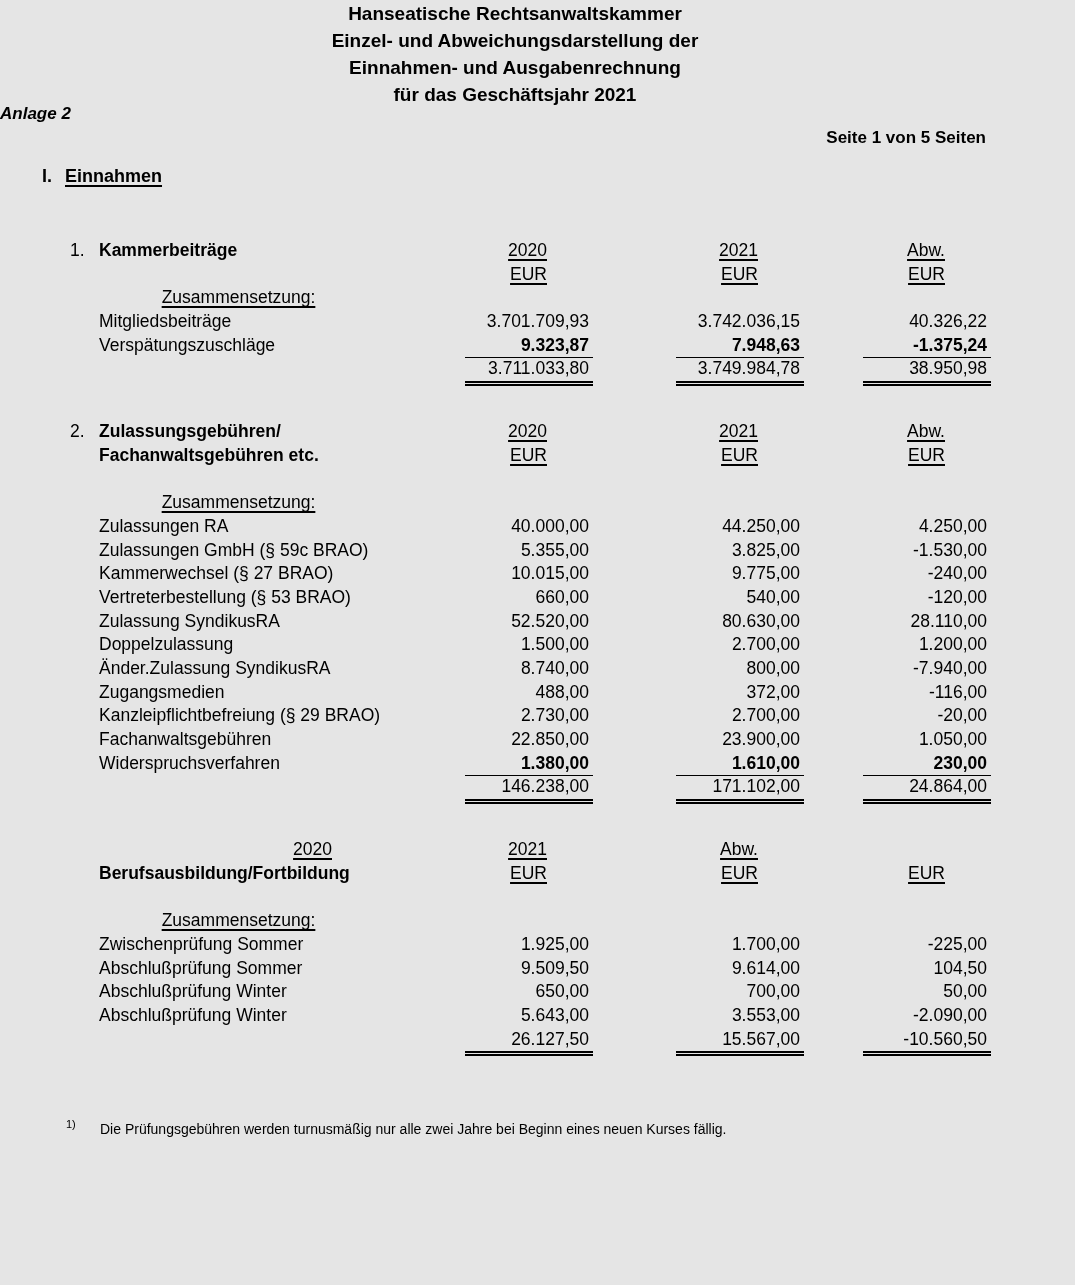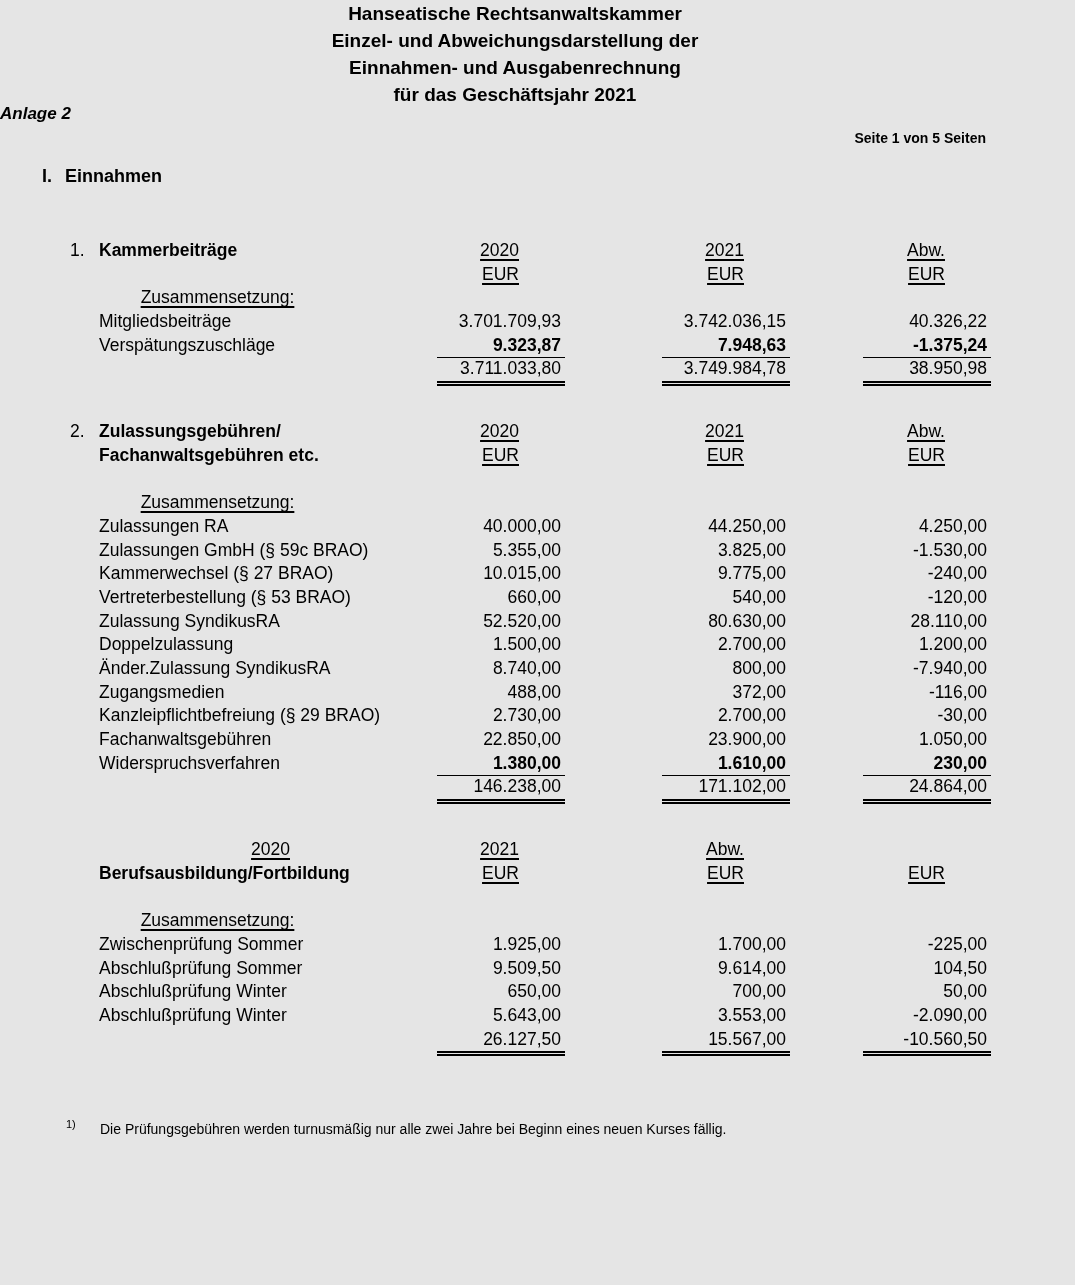--- a/index.html
+++ b/index.html
@@ -5,30 +5,30 @@
   html,body{margin:0;padding:0;background:#fff;}
   .page{
     width:1075px;height:1285px;background:#e5e5e5;color:#000;
     font-family:"Liberation Sans","DejaVu Sans",sans-serif;
     font-size:17.5px;line-height:23.7px;
     position:relative;box-sizing:border-box;overflow:hidden;
   }
   
   .title{ text-align:center; font-weight:bold; font-size:19px; line-height:27px; margin-right:45px;}
   .annex{ text-align:left; padding-right:92px; font-weight:bold; font-style:italic; font-size:17px; line-height:24px; margin-top:-6px;}
-  .pageinfo{ text-align:right; padding-right:89px; font-weight:bold; font-size:14px; line-height:24px;}
+  .pageinfo{ text-align:right; padding-right:89px; font-weight:bold; font-size:17px; line-height:24px;}
   .section-heading{ margin-top:14px; padding-left:42px; font-weight:bold; font-size:18px; line-height:24px;}
   .section-num{ display:inline-block; width:23px;}
-  .section-title{ text-decoration-thickness:1.6px; text-underline-offset:3px;}
+  .section-title{ text-decoration:underline; text-decoration-thickness:1.6px; text-underline-offset:3px;}
   
   #tables{ margin-top:51px;}
   .table-block{ margin-bottom:39px;}
   .row{
     display:grid; grid-template-columns:1fr 215px 211px 187px;
-    padding-left:99px; padding-right:84px; height:23.7px;gap:14px;
+    padding-left:99px; padding-right:84px; height:23.7px;
   }
   .cell{ min-width:0; white-space:nowrap;}
   .cell.num{ text-align:right;}
   .val{ display:inline-block; width:128px; padding-right:4px; box-sizing:border-box; text-align:right;}
   .pre-total .val{ border-bottom:1.6px solid #000;font-weight:bold;}
   .total .val{ border-bottom:5px double #000;}
   .tnum{ display:inline-block; width:29px; margin-left:-29px;}
   .ttitle{ font-weight:bold;}
   .hdr-t{ display:inline-block; margin-right:46px; text-decoration:underline; text-decoration-thickness:1.5px; text-underline-offset:3px;}
   .subheading{ text-decoration:underline; text-decoration-thickness:1.5px; text-underline-offset:3px;text-align:center;}
@@ -154,21 +154,21 @@
         <div class="row">
           <div class="cell label"><span>Zugangsmedien</span></div>
           <div class="cell num"><span class="val">488,00</span></div>
           <div class="cell num"><span class="val">372,00</span></div>
           <div class="cell num"><span class="val">-116,00</span></div>
         </div>
         <div class="row">
           <div class="cell label"><span>Kanzleipflichtbefreiung (§ 29 BRAO)</span></div>
           <div class="cell num"><span class="val">2.730,00</span></div>
           <div class="cell num"><span class="val">2.700,00</span></div>
-          <div class="cell num"><span class="val">-30,00</span></div>
+          <div class="cell num"><span class="val">-20,00</span></div>
         </div>
         <div class="row">
           <div class="cell label"><span>Fachanwaltsgebühren</span></div>
           <div class="cell num"><span class="val">22.850,00</span></div>
           <div class="cell num"><span class="val">23.900,00</span></div>
           <div class="cell num"><span class="val">1.050,00</span></div>
         </div>
         <div class="row pre-total">
           <div class="cell label"><span>Widerspruchsverfahren</span></div>
           <div class="cell num"><span class="val">1.380,00</span></div>

